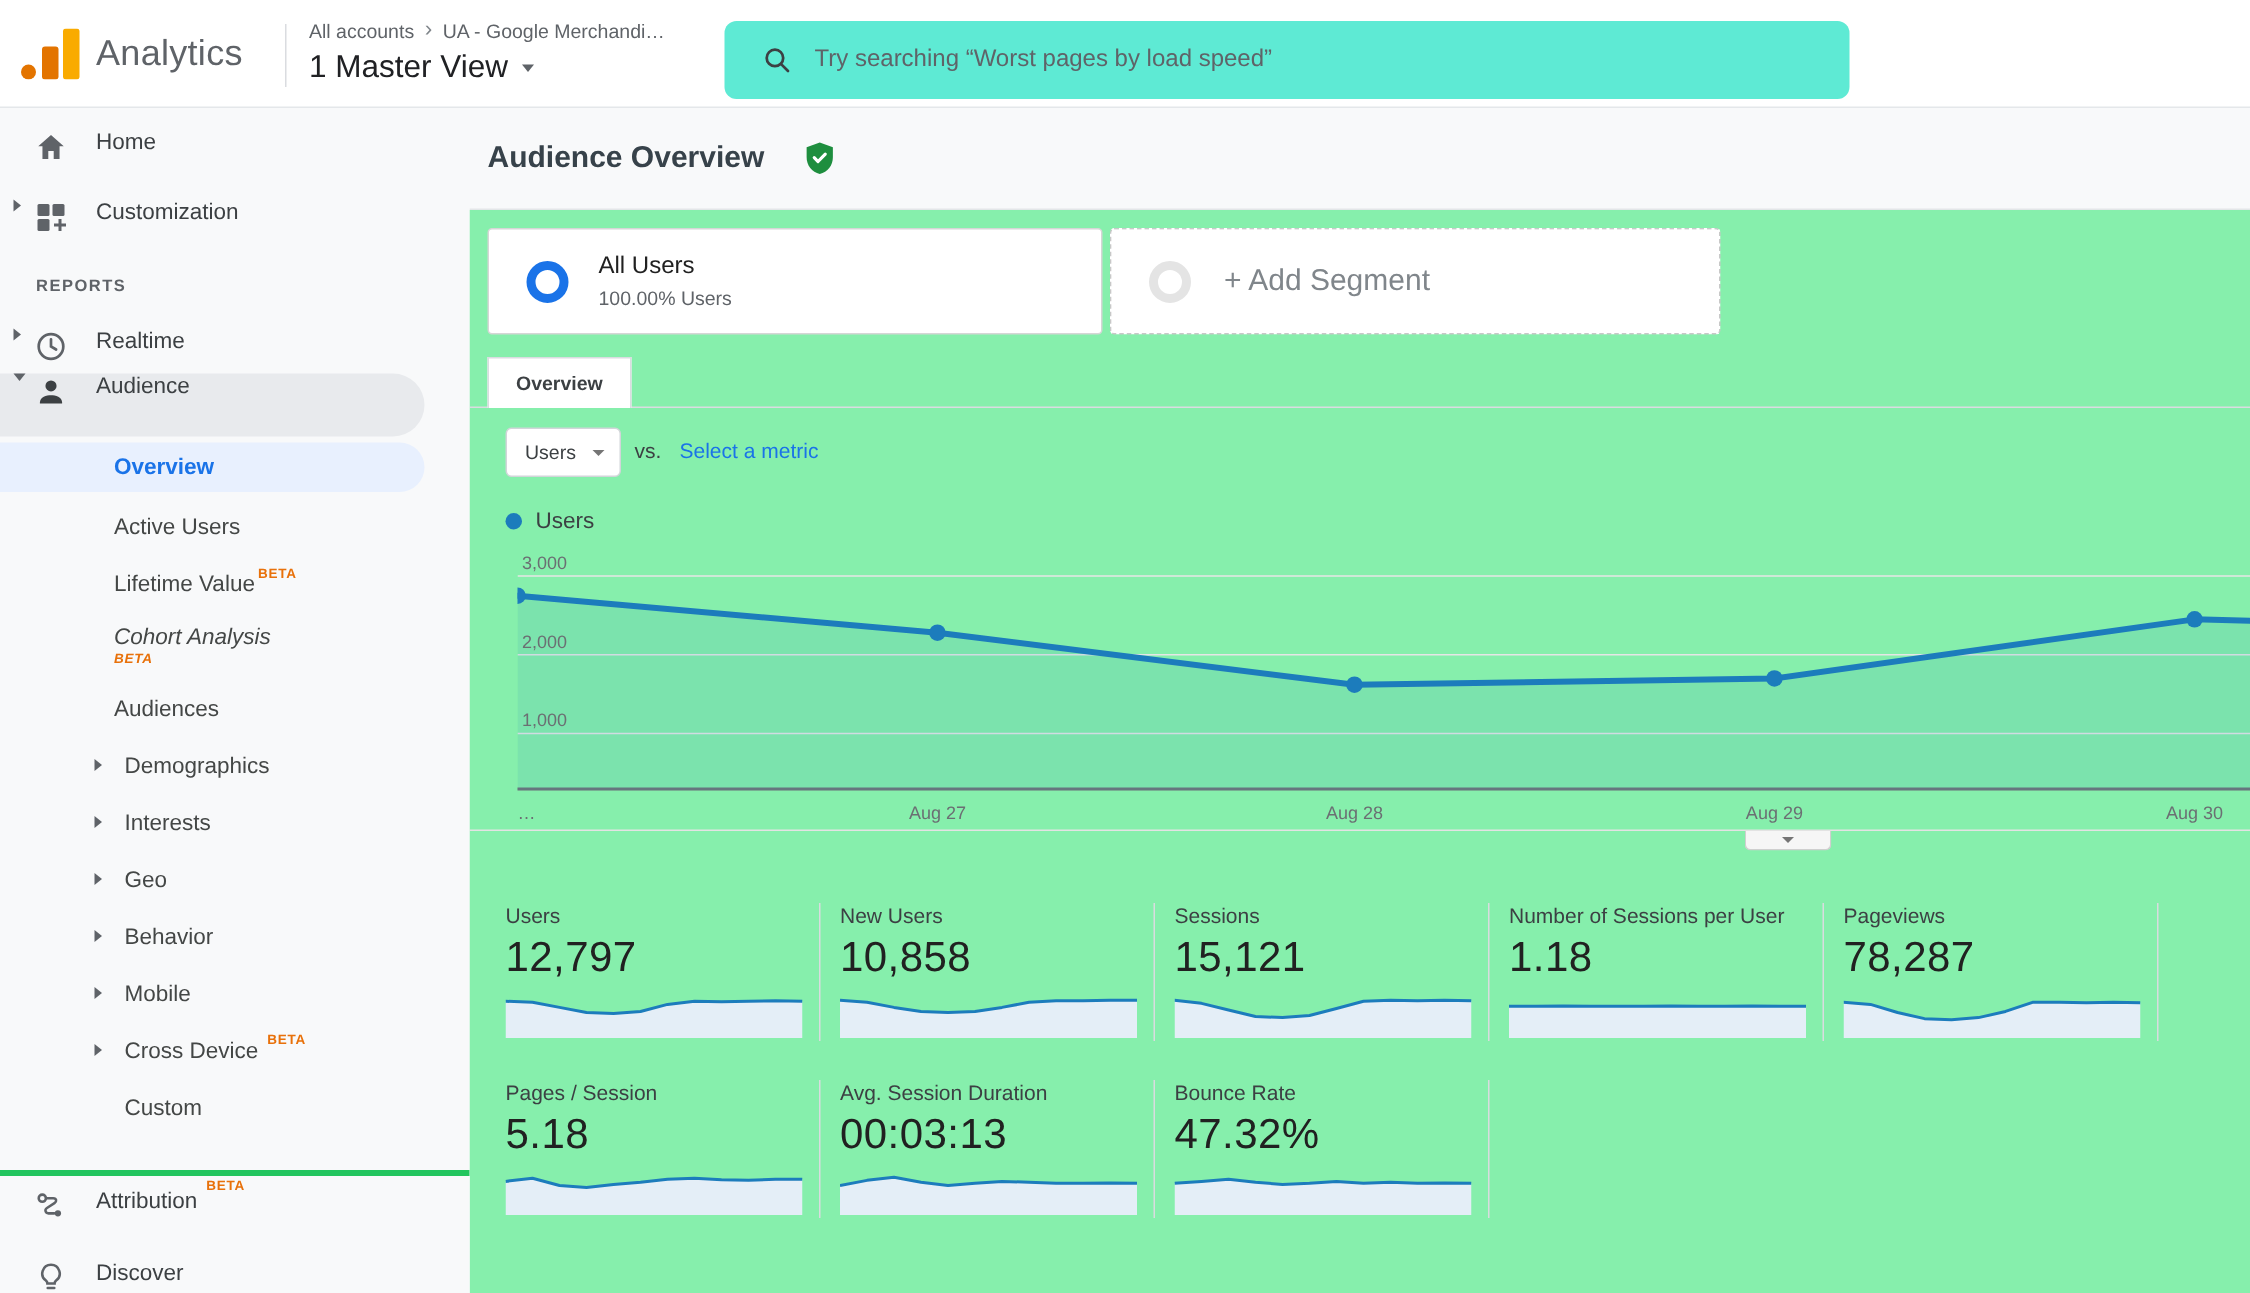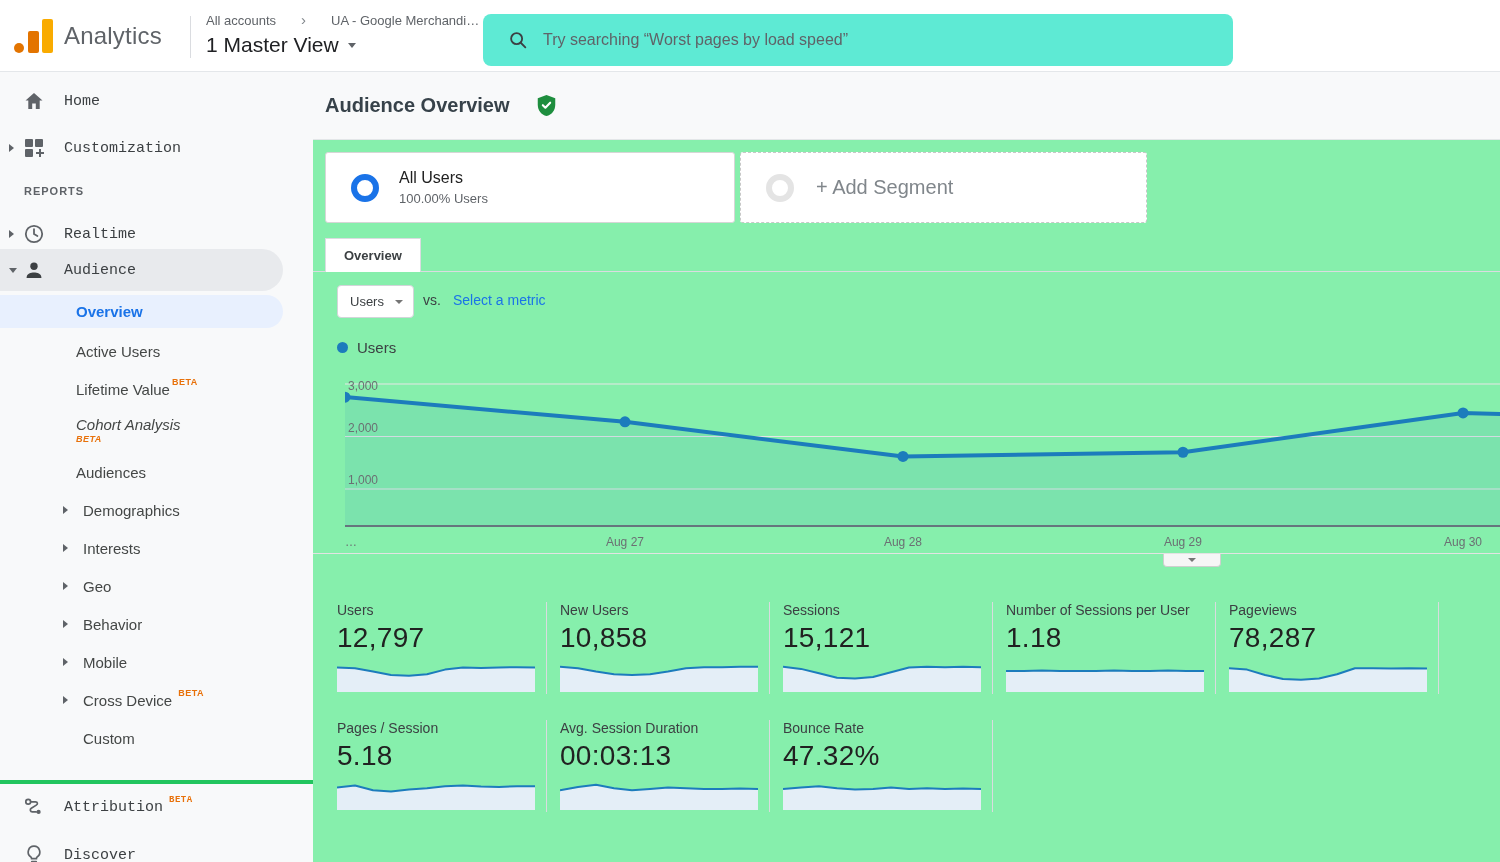--- a/index.html
+++ b/index.html
@@ -6,37 +6,37 @@
   html,body { width:1500px; height:862px; overflow:hidden; }
   body { font-family:"Liberation Sans", sans-serif; background:#f8f9fa; color:#3c4043; }
   #app { position:relative; width:1500px; height:862px; }
 
   
   .topbar { position:absolute; left:0; top:0; width:1500px; height:72px; background:#fff; border-bottom:1px solid #e4e7ea; z-index:5; }
   .logo-group { position:absolute; left:14px; top:19px; display:flex; align-items:center; cursor:pointer; }
   .brand-text { font-size:24px; color:#5f6368; margin-left:10px; letter-spacing:.2px; }
   .topbar-divider { position:absolute; left:190px; top:16px; width:1px; height:42px; background:#dadce0; }
   .crumb-wrap { position:absolute; left:206px; top:11px; }
-  .crumb-line1 { display:flex; align-items:center; gap:25px; font-size:13px; color:#5f6368; height:18px; }
+  .crumb-line1 { display:flex; align-items:center; gap:7px; font-size:13px; color:#5f6368; height:18px; }
   .crumb-sep { font-size:15px; color:#80868b; line-height:14px; }
   .view-line { display:flex; align-items:center; gap:9px; margin-top:4px; font-size:21px; color:#202124; cursor:pointer; }
   .searchbar { position:absolute; left:483px; top:14px; width:750px; height:52px; background:#5eead4; border-radius:8px; display:flex; align-items:center; }
   .searchbar svg { margin-left:24px; }
   .searchbar input { flex:1; height:100%; border:none; outline:none; background:transparent; font-family:"Liberation Sans",sans-serif; font-size:16px; color:#202124; margin-left:14px; }
   .searchbar input::placeholder { color:#5f6368; opacity:1; }
 
   
   .tri-r { width:0; height:0; border-top:4px solid transparent; border-bottom:4px solid transparent; border-left:5px solid #5f6368; }
   .tri-d { width:0; height:0; border-left:4px solid transparent; border-right:4px solid transparent; border-top:5px solid #5f6368; }
   .tri-d.sm { border-left-width:4px; border-right-width:4px; border-top-width:4px; border-top-color:#757575; }
 
   
   .sidebar { position:absolute; left:0; top:72px; width:313px; height:790px; background:#f8f9fa; z-index:4; }
   .sb-scroll { position:absolute; left:0; top:0; width:313px; height:708px; overflow:hidden; }
-  .sb-row { position:relative; height:30px; display:flex; align-items:center; cursor:pointer;font-family:Liberation Mono, monospace; }
+  .sb-row { position:relative; height:30px; display:flex; align-items:flex-start; cursor:pointer; }
   .sb-row .arrow0 { position:absolute; left:9px; }
   .sb-row .icon0 { position:absolute; left:22px; width:24px; height:24px; }
   .sb-label0 { margin-left:64px; font-size:15px; color:#3c4043; }
   .sb-section { margin:22px 0 0 24px; height:16px; font-size:11px; font-weight:bold; letter-spacing:1px; color:#5f6368; }
   .pill-grey { background:#e8eaed; border-radius:0 21px 21px 0; width:283px; height:42px; }
   .pill-blue { background:#e8f0fe; border-radius:0 17px 17px 0; width:283px; height:33px; }
   .sb-sub { position:relative; height:30px; display:flex; align-items:center; margin-top:8px; cursor:pointer; }
   .sb-sub-label { margin-left:76px; font-size:15px; color:#444746; }
   .sb-sub .arrow-s { position:absolute; left:63px; }
   .sb-sub .sb-sub-label.witharrow { margin-left:83px; }
@@ -298,21 +298,21 @@
           <line x1="0" y1="67.5" x2="1155" y2="67.5" stroke="#e6e6e6" stroke-width="1"></line>
           <line x1="0" y1="15" x2="1155" y2="15" stroke="#e6e6e6" stroke-width="1"></line>
           <path d="M0.0,28.1 L280.0,52.8 L558.0,87.5 L838.0,83.3 L1118.0,43.9 L1155.0,44.9 L1155,158 L0,158 Z" fill="rgba(28,124,188,0.10)" stroke="none"></path>
           <path d="M0.0,28.1 L280.0,52.8 L558.0,87.5 L838.0,83.3 L1118.0,43.9 L1155.0,44.9" fill="none" stroke="#1C7CBC" stroke-width="4" stroke-linecap="round" stroke-linejoin="round"></path>
           <circle cx="0" cy="28.125" r="5.5" fill="#1C7CBC"></circle>
           <circle cx="279.972" cy="52.80000000000001" r="5.5" fill="#1C7CBC"></circle>
           <circle cx="557.9805" cy="87.45" r="5.5" fill="#1C7CBC"></circle>
           <circle cx="837.9525" cy="83.25" r="5.5" fill="#1C7CBC"></circle>
           <circle cx="1118.04" cy="43.875" r="5.5" fill="#1C7CBC"></circle>
         </svg>
-    <div class="ytick" style="top: 104px;">1,000</div><div class="ytick" style="top: 51.5px;">2,000</div><div class="ytick" style="top: -1px; margin-top: 11px;">3,000</div></div>
+    <div class="ytick" style="top: 104px;">1,000</div><div class="ytick" style="top: 51.5px;">2,000</div><div class="ytick" style="top: -1px;">3,000</div></div>
     <div class="xlabels" id="xlabels">
         <div class="xlab first" style="left: 0px;">…</div>
         <div class="xlab" style="left: 279.972px;">Aug 27</div>
         <div class="xlab" style="left: 557.981px;">Aug 28</div>
         <div class="xlab" style="left: 837.952px;">Aug 29</div>
         <div class="xlab" style="left: 1118.04px;">Aug 30</div>
       </div>
     <div class="chart-rule"></div>
     <div class="expander">
       <div class="tri-d sm" style="border-top-width:4px;"></div>

